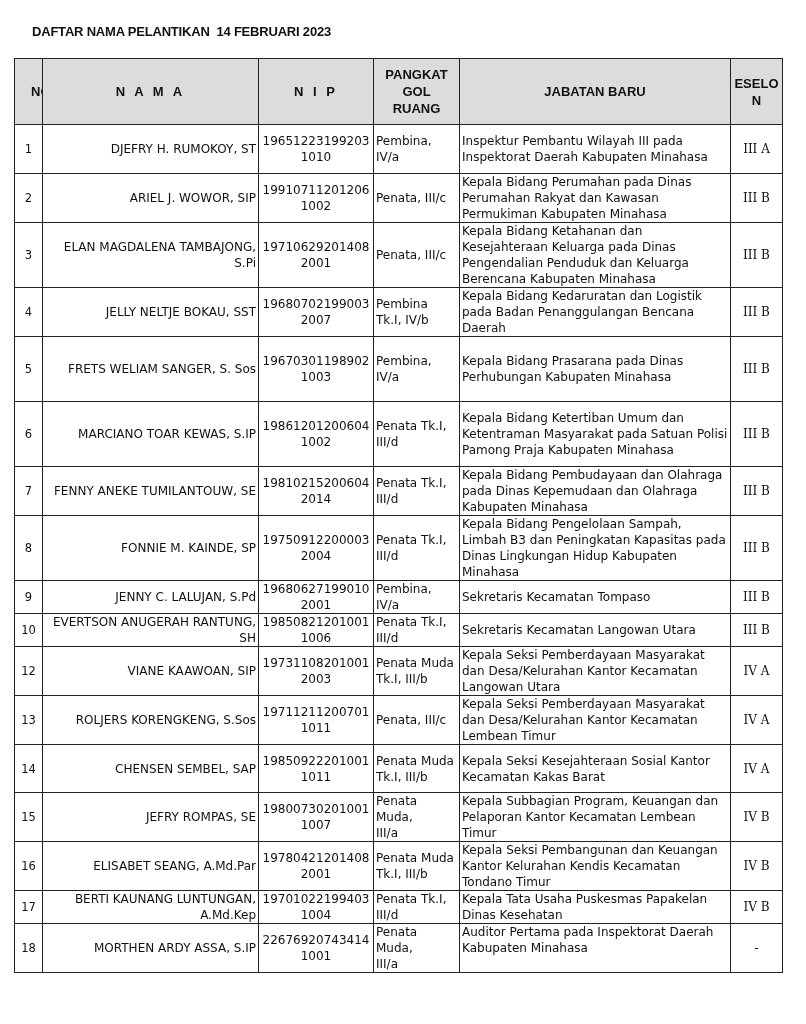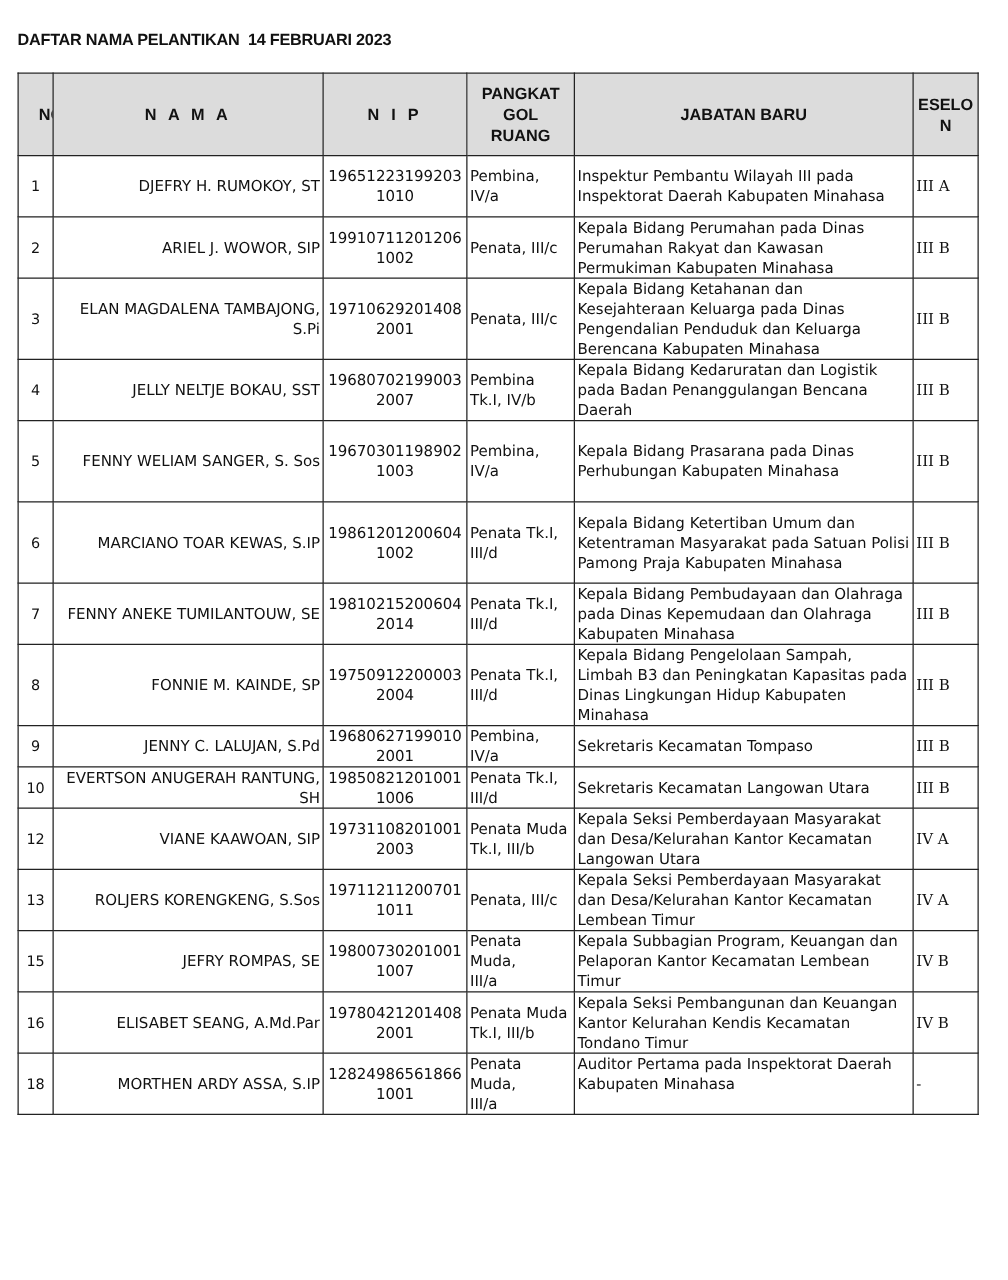--- a/index.html
+++ b/index.html
@@ -1,33 +1,33 @@
 <!DOCTYPE html>
 <html><head>
 <meta charset="utf-8">
 <style>
   html, body { margin: 0; padding: 0; background: #ffffff; }
   body { width: 806px; height: 1024px; position: relative; overflow: hidden;
          font-family: "DejaVu Sans", sans-serif; color: #111; }
-  .title { position: absolute; left: 14px; top: 24px; font-family: "Liberation Sans", sans-serif;
+  .title { position: absolute; left: 32px; top: 24px; font-family: "Liberation Sans", sans-serif;
            font-weight: bold; font-size: 13px; letter-spacing: -0.2px; white-space: pre; }
   table { position: absolute; left: 14px; top: 58px; border-collapse: collapse; table-layout: fixed;
           width: 768px; }
   th, td { border: 1.5px solid #222; padding: 0 2px; overflow: hidden; }
   th { background: #dcdcdc; font-family: "Liberation Sans", sans-serif; font-weight: bold;
        font-size: 13px; text-align: center; line-height: 17px; }
   th.spaced { letter-spacing: 3px; }
   td { font-size: 12px; line-height: 16px; vertical-align: middle; }
   td.no { text-align: center; font-size: 11.5px; padding: 0; }
   td.nama { text-align: right; padding-left: 2px; }
   td.nip { text-align: center; }
   td.pangkat { white-space: pre-line; }
   td.jabatan { text-align: left; padding-left: 2px; vertical-align: top; }
   td.jabatan.mid { vertical-align: middle; }
-  td.eselon { font-family: "DejaVu Serif", serif; font-size: 12px; }
+  td.eselon { text-align: center; font-family: "DejaVu Serif", serif; font-size: 12px; }
   .nipline { display: block; }
 </style>
 </head>
 <body>
 
 <div class="title">DAFTAR NAMA PELANTIKAN  14 FEBRUARI 2023</div>
 
 <table>
   <colgroup>
     <col style="width:28px">
@@ -96,21 +96,21 @@
           <span class="nipline n1">19680702199003</span>
           <span class="nipline n2">2007</span>
         </td>
     <td class="pangkat">Pembina
 Tk.I, IV/b</td>
     <td class="jabatan">Kepala Bidang Kedaruratan dan Logistik pada Badan Penanggulangan Bencana Daerah</td>
     <td class="eselon">III B</td>
   </tr>
       <tr style="height: 65px;">
     <td class="no">5</td>
-    <td class="nama">FENNY WELIAM SANGER, S. Sos</td>
+    <td class="nama">FRETS WELIAM SANGER, S. Sos</td>
     <td class="nip">
           <span class="nipline n1">19670301198902</span>
           <span class="nipline n2">1003</span>
         </td>
     <td class="pangkat">Pembina,
 IV/a</td>
     <td class="jabatan mid">Kepala Bidang Prasarana pada Dinas Perhubungan Kabupaten Minahasa</td>
     <td class="eselon">III B</td>
   </tr>
       <tr style="height: 65px;">
@@ -190,20 +190,32 @@
     <td class="nama">ROLJERS KORENGKENG, S.Sos</td>
     <td class="nip">
           <span class="nipline n1">19711211200701</span>
           <span class="nipline n2">1011</span>
         </td>
     <td class="pangkat">Penata, III/c</td>
     <td class="jabatan">Kepala Seksi Pemberdayaan Masyarakat dan Desa/Kelurahan Kantor Kecamatan Lembean Timur</td>
     <td class="eselon">IV A</td>
   </tr>
       <tr style="height: 48px;">
+    <td class="no">14</td>
+    <td class="nama">CHENSEN SEMBEL, SAP</td>
+    <td class="nip">
+          <span class="nipline n1">19850922201001</span>
+          <span class="nipline n2">1011</span>
+        </td>
+    <td class="pangkat">Penata Muda
+Tk.I, III/b</td>
+    <td class="jabatan mid">Kepala Seksi Kesejahteraan Sosial Kantor Kecamatan Kakas Barat</td>
+    <td class="eselon">IV A</td>
+  </tr>
+      <tr style="height: 48px;">
     <td class="no">15</td>
     <td class="nama">JEFRY ROMPAS, SE</td>
     <td class="nip">
           <span class="nipline n1">19800730201001</span>
           <span class="nipline n2">1007</span>
         </td>
     <td class="pangkat">Penata Muda,
 III/a</td>
     <td class="jabatan">Kepala Subbagian Program, Keuangan dan Pelaporan  Kantor Kecamatan Lembean Timur</td>
     <td class="eselon">IV B</td>
@@ -213,25 +225,37 @@
     <td class="nama">ELISABET SEANG, A.Md.Par</td>
     <td class="nip">
           <span class="nipline n1">19780421201408</span>
           <span class="nipline n2">2001</span>
         </td>
     <td class="pangkat">Penata Muda
 Tk.I, III/b</td>
     <td class="jabatan">Kepala Seksi Pembangunan dan Keuangan Kantor Kelurahan Kendis Kecamatan Tondano Timur</td>
     <td class="eselon">IV B</td>
   </tr>
+      <tr style="height: 32px;">
+    <td class="no">17</td>
+    <td class="nama">BERTI KAUNANG LUNTUNGAN, A.Md.Kep</td>
+    <td class="nip">
+          <span class="nipline n1">19701022199403</span>
+          <span class="nipline n2">1004</span>
+        </td>
+    <td class="pangkat">Penata Tk.I,
+III/d</td>
+    <td class="jabatan">Kepala Tata Usaha Puskesmas Papakelan Dinas Kesehatan</td>
+    <td class="eselon">IV B</td>
+  </tr>
       <tr style="height: 33px;">
     <td class="no">18</td>
     <td class="nama">MORTHEN ARDY ASSA, S.IP</td>
     <td class="nip">
-          <span class="nipline n1">12824986561866</span>
+          <span class="nipline n1">22676920743414</span>
           <span class="nipline n2">1001</span>
         </td>
     <td class="pangkat">Penata Muda,
 III/a</td>
     <td class="jabatan">Auditor Pertama pada Inspektorat Daerah Kabupaten Minahasa</td>
     <td class="eselon">-</td>
   </tr>
     </tbody>
 </table>
 

